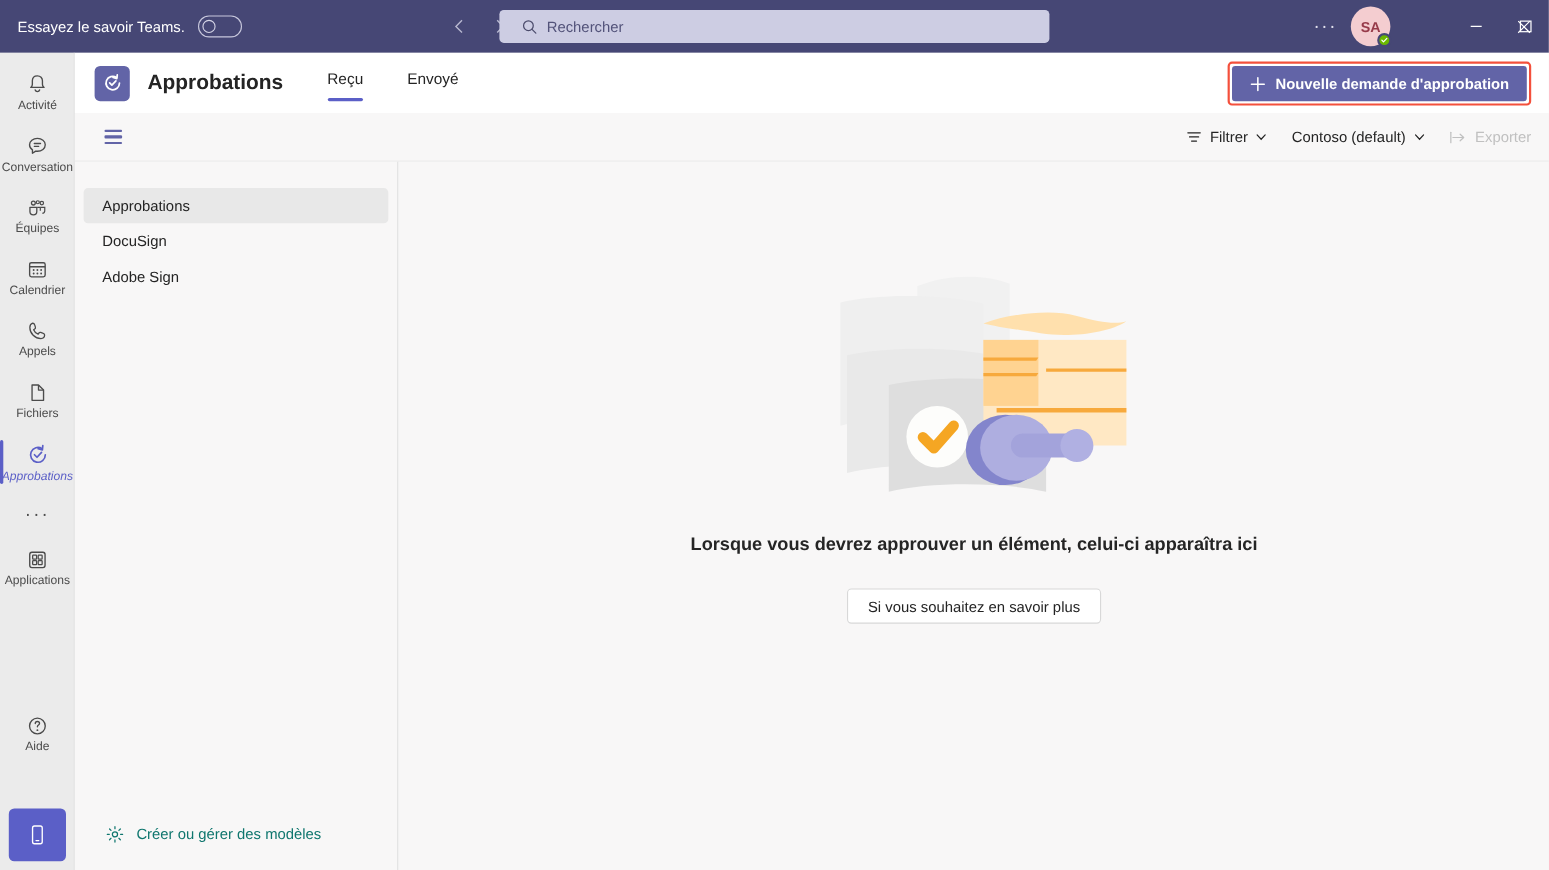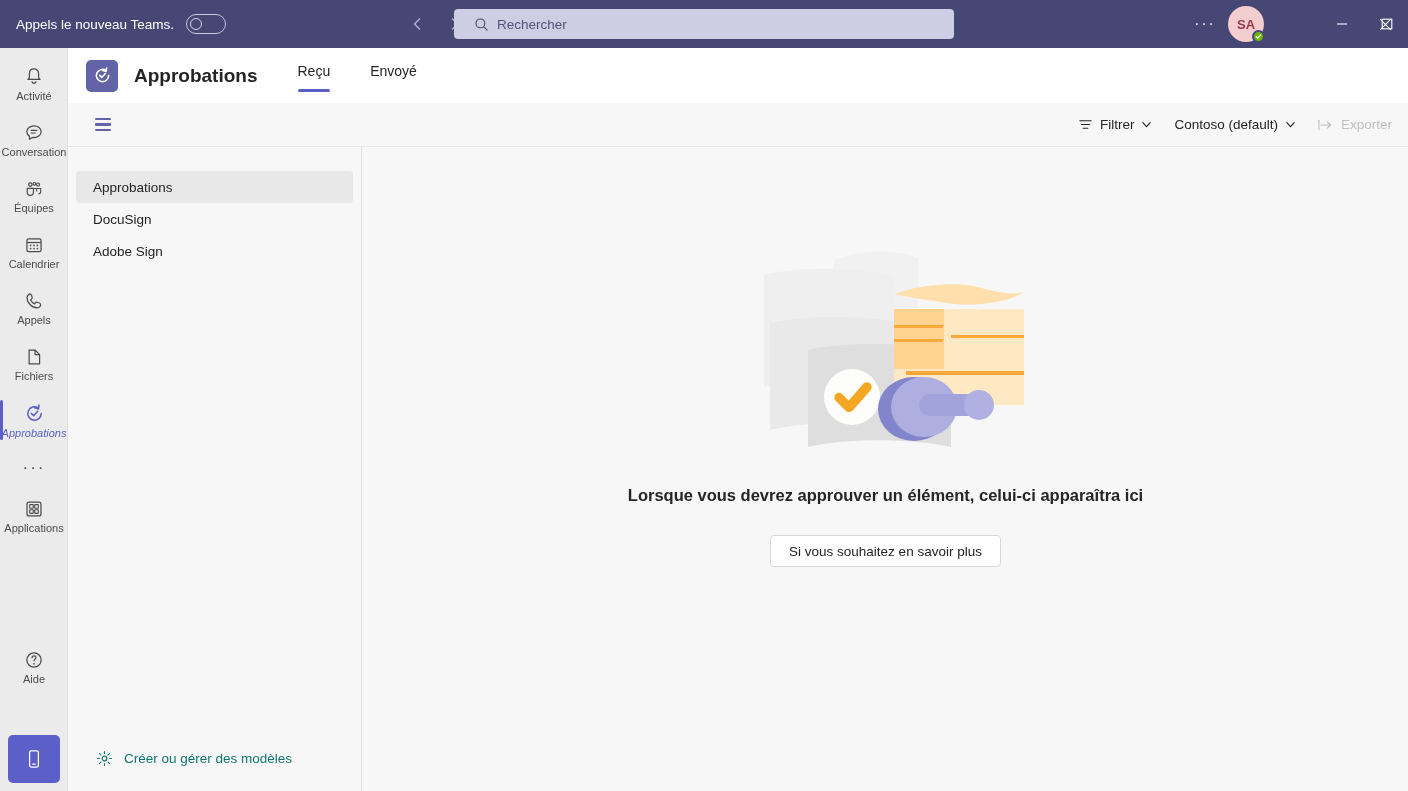--- a/index.html
+++ b/index.html
@@ -209,21 +209,21 @@
     margin-top: 30px; height: 32px; padding: 0 18px;
     background: #ffffff; border: 1px solid #d8d8d8;
     border-radius: 4px; font-size: 13.5px; color: #242424;
     font-family: "Liberation Sans", sans-serif; cursor: pointer;
   }
 </style>
 </head>
 <body>
 
 <div id="titlebar">
-  <span id="try-new-teams-label">Appels le nouveau Teams.</span>
+  <span id="try-new-teams-label">Essayez le savoir Teams.</span>
 
   <div id="try-new-teams-toggle">
     <span class="knob"></span>
   </div>
 
   <div class="navarrow" id="nav-back">
     <svg width="16" height="16" viewBox="0 0 16 16">
       <path d="M10 2.5 L4.5 8 L10 13.5" fill="none" stroke="currentColor" stroke-width="1.3"></path>
     </svg>
   </div>
@@ -376,20 +376,28 @@
       <path d="M16.7 3.4 L16.2 7.4 L12.3 6.2" fill="none" stroke="#ffffff" stroke-width="1.8" stroke-linecap="round" stroke-linejoin="round"></path>
       <path d="M8.8 11.9 L11.1 14.2 L15.3 9.7" fill="none" stroke="#ffffff" stroke-width="1.8" stroke-linecap="round" stroke-linejoin="round"></path>
     </svg>
   </div>
 
   <div id="app-title">Approbations</div>
 
   <div class="tab active">Reçu</div>
   <div class="tab">Envoyé</div>
 
+  <div id="new-request-wrapper">
+    <button id="new-request-button">
+      <svg width="15" height="15" viewBox="0 0 16 16">
+        <path d="M8 1.8 V14.2 M1.8 8 H14.2" stroke="#ffffff" stroke-width="1.5" stroke-linecap="round"></path>
+      </svg>
+      <span>Nouvelle demande d'approbation</span>
+    </button>
+  </div>
 </div>
 
 <div id="toolbar">
   <div id="list-view-toggle">
     <span></span>
       <span></span>
       <span></span>
   </div>
 
   <div id="toolbar-right">

